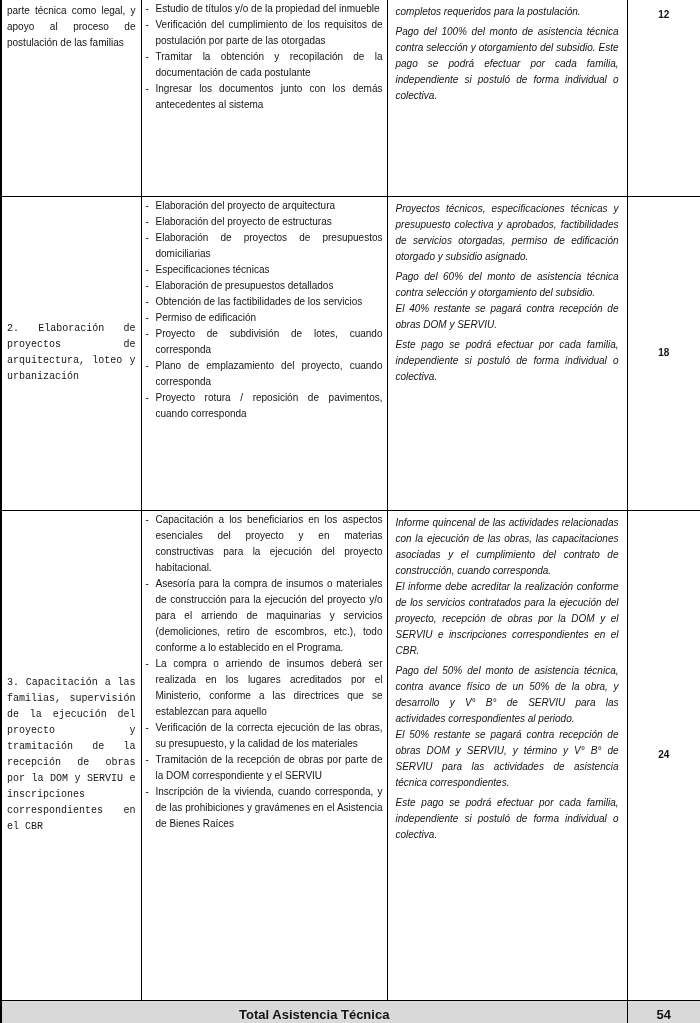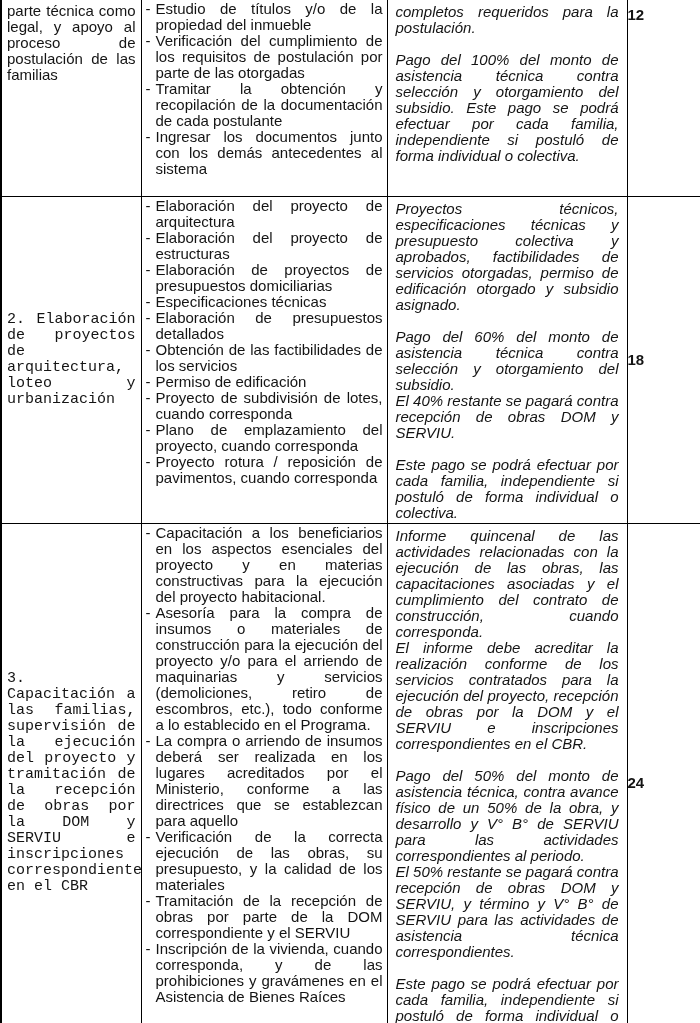--- a/index.html
+++ b/index.html
@@ -20,21 +20,21 @@
     width: 700px;
     height: 1023px;
     border-collapse: collapse;
     table-layout: fixed;
     border: 2px solid #000;
     border-top: none;
   }
   td {
     border: 1.5px solid #000;
     vertical-align: top;
-    font-size: 15px;
+    font-size: 10px;
     line-height: 16px;
     padding: 2px 6px;
     overflow: hidden;
   }
   tr.r1 td { border-top: none; }
 
   
   td.label { text-align: justify; padding: 3px 5px; }
   td.v-mid { vertical-align: middle; font-family: Liberation Mono, monospace; }
 
@@ -48,29 +48,29 @@
   .li::before {
     content: "-";
     position: absolute;
     left: -10px;
     top: 0;
   }
 
   
   td.deliv { padding: 4px 8px 2px 8px; }
   .block { margin: 0; font-style: italic; }
-  .block + .block { margin-top: 16px; }
+  .block + .block { margin-top: 4px; }
   .block p { margin: 0; text-align: justify; }
 
   
   td.num {
-    text-align: left;
+    text-align: center;
     font-weight: bold;
     vertical-align: middle;
-    padding: 0;
+    padding: 16px;
   }
   td.num.v-top { vertical-align: top; padding-top: 7px; }
 
   
   tr.footer td {
     font-weight: bold;
     text-align: center;
     vertical-align: middle;
     height: 23px;
     padding: 2px 4px;

